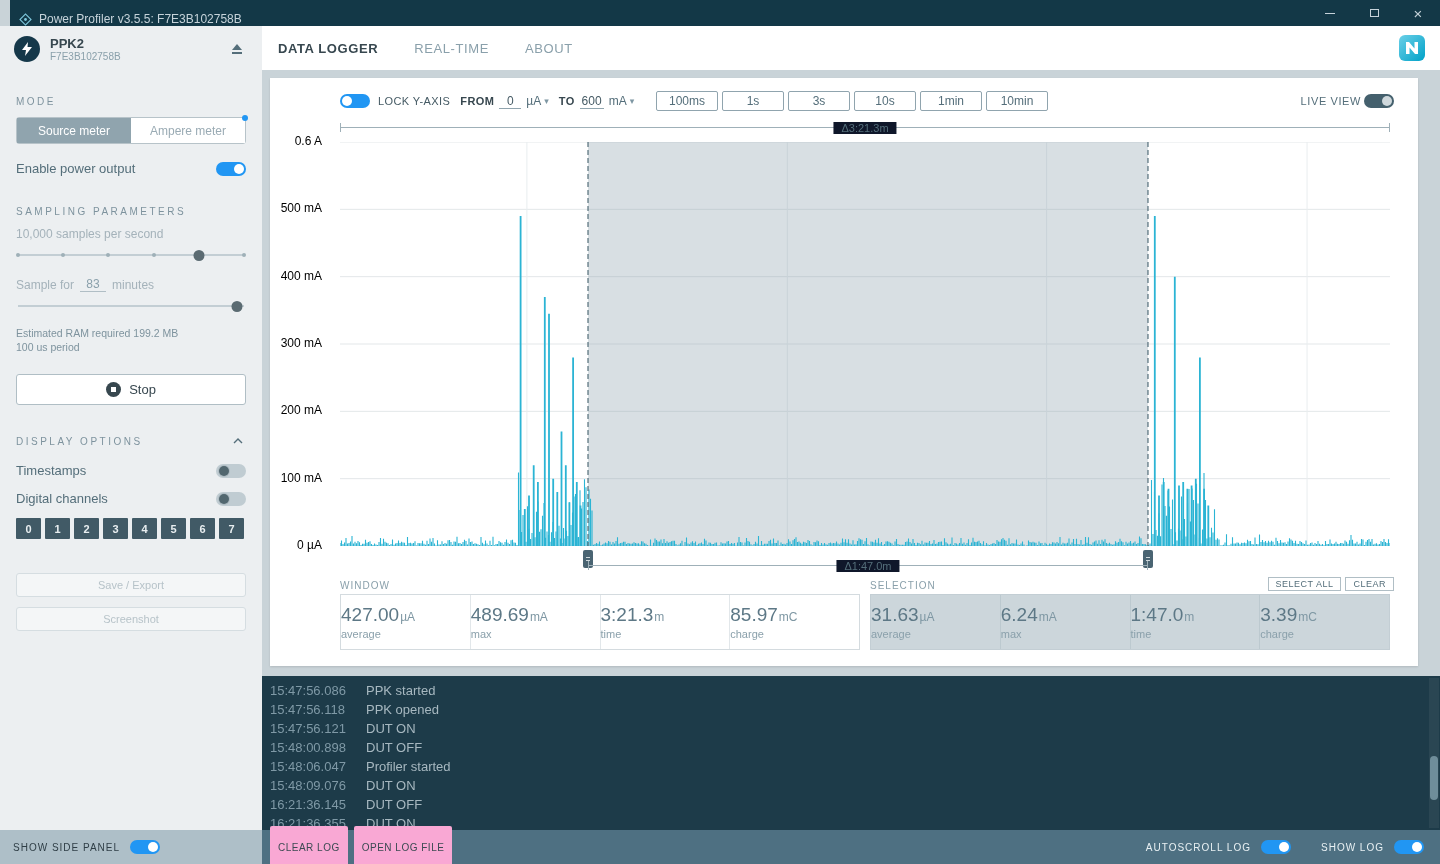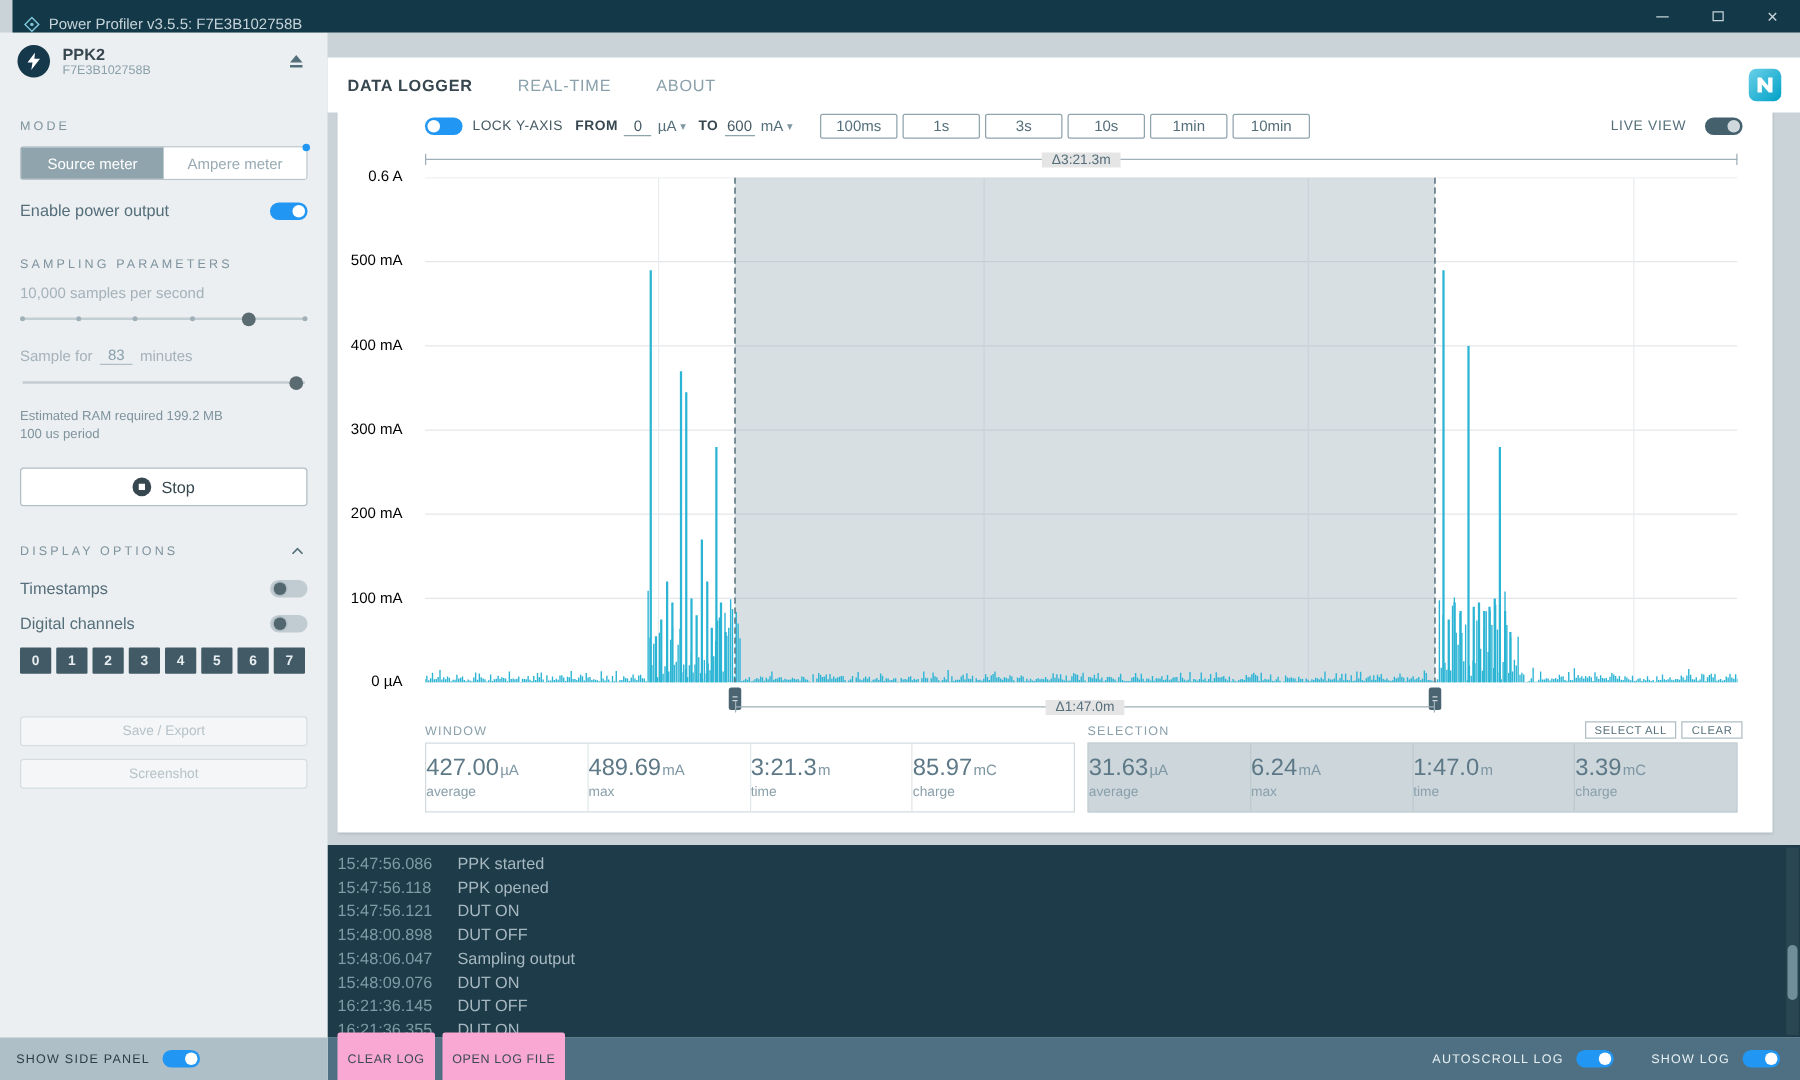--- a/index.html
+++ b/index.html
@@ -59,44 +59,44 @@
   .stop-icon{width:15px;height:15px;border-radius:50%;background:#37474f;display:flex;align-items:center;justify-content:center;}
   .stop-sq{width:5px;height:5px;background:#fff;display:block;}
 
   .chan-row{display:flex;gap:4px;margin-top:12px;}
   .chan-btn{width:25px;height:21px;background:#415a66;color:#e8eef0;font-size:11px;font-weight:bold;display:flex;align-items:center;justify-content:center;border-radius:1px;}
   .ghost-btn{width:100%;height:24px;margin-top:10px;background:#f4f6f7;border:1px solid #d5dde1;border-radius:3px;font-size:11px;color:#b7c3c9;display:flex;align-items:center;justify-content:center;}
   .ghost-btn.first{margin-top:34px;}
   .sb-bottom{position:absolute;left:0;bottom:0;width:262px;height:34px;background:#aebfc8;display:flex;align-items:center;gap:10px;padding:0 13px;font-size:10px;letter-spacing:1px;color:#2f3e46;}
 
   
-  .topnav{position:absolute;left:262px;top:26px;right:0;height:44px;background:#fff;display:flex;padding-left:16px;z-index:1;margin-top:20px;}
+  .topnav{position:absolute;left:262px;top:26px;right:0;height:44px;background:#fff;display:flex;padding-left:16px;z-index:1;}
   .tabs{display:flex;gap:36px;align-items:center;}
   .tab{font-size:13px;letter-spacing:0.6px;color:#8aa0ab;}
   .tab.active{color:#37474f;font-weight:bold;}
   .nordic-logo{position:absolute;right:14px;top:8px;display:flex;}
 
   
   .content{position:absolute;left:262px;top:70px;right:0;bottom:0;background:#c9d3d8;}
   .chart-panel{position:absolute;left:8px;top:8px;width:1148px;height:588px;background:#fff;box-shadow:0 1px 2px rgba(0,0,0,.12);}
 
   .chart-controls{position:absolute;left:70px;top:12px;right:24px;height:22px;display:flex;align-items:center;font-size:12px;color:#546e7a;}
   .lock-label{font-size:11px;letter-spacing:0.4px;color:#455a64;margin:0 10px 0 8px;}
   .axis-label{font-weight:bold;font-size:11px;color:#37474f;letter-spacing:0.4px;}
   .axis-input{display:inline-block;min-width:22px;border-bottom:1px solid #90a4ae;text-align:center;font-size:12px;color:#455a64;margin:0 5px;padding:0 2px;}
   .unit-select{display:inline-flex;align-items:center;gap:3px;color:#546e7a;margin-right:10px;}
   .dd{font-size:9px;color:#7e97a3;}
   .win-btns{position:absolute;left:316px;display:flex;gap:4px;}
   .win-btn{min-width:62px;height:20px;border:1px solid #90a4ae;border-radius:2px;background:#fff;font-size:12px;color:#546e7a;padding:0 10px;}
-  .live-view{position:absolute;right:0;display:flex;align-items:center;gap:15px;font-size:11px;letter-spacing:0.6px;color:#546e7a;}
+  .live-view{position:absolute;right:0;display:flex;align-items:center;gap:3px;font-size:11px;letter-spacing:0.6px;color:#546e7a;}
 
   .delta{position:absolute;height:12px;}
   .delta .dline{position:absolute;top:5px;left:0;right:0;height:1px;background:#9fb0b8;}
   .delta .dtick{position:absolute;top:1px;width:1px;height:9px;background:#9fb0b8;}
-  .delta .dlabel{position:absolute;top:0;left:50%;transform:translateX(-50%);background:#e5e5e5;padding:0 8px;font-size:11px;color:#546e7a;line-height:12px;white-space:nowrap;}
+  .delta .dlabel{position:absolute;top:0;left:50%;transform:translateX(-50%);background:#0f172a;padding:0 8px;font-size:11px;color:#546e7a;line-height:12px;white-space:nowrap;}
   .delta-top{left:70px;top:44px;width:1050px;}
   .delta-sel{top:482px;}
 
   .y-axis{position:absolute;left:0;top:64px;width:62px;height:404px;}
   .y-tick-label{position:absolute;right:10px;font-size:12px;color:#000000;white-space:nowrap;}
   .plot{position:absolute;left:70px;top:64px;width:1050px;height:404px;}
 
   .sel-handle{position:absolute;top:472px;width:10px;height:18px;background:#4a6472;border-radius:2px;display:flex;flex-direction:column;align-items:center;justify-content:center;gap:2px;}
   .sel-handle i{display:block;width:4px;height:1px;background:#cfd8dc;}
 
@@ -426,21 +426,21 @@
           </div>
         </div>
     </div>
 
     <div class="log">
       <div id="logEntries">
           <div class="log-row"><span class="log-time">15:47:56.086</span><span class="log-msg">PPK started</span></div>
           <div class="log-row"><span class="log-time">15:47:56.118</span><span class="log-msg">PPK opened</span></div>
           <div class="log-row"><span class="log-time">15:47:56.121</span><span class="log-msg">DUT ON</span></div>
           <div class="log-row"><span class="log-time">15:48:00.898</span><span class="log-msg">DUT OFF</span></div>
-          <div class="log-row"><span class="log-time">15:48:06.047</span><span class="log-msg">Sampling output</span></div>
+          <div class="log-row"><span class="log-time">15:48:06.047</span><span class="log-msg">Profiler started</span></div>
           <div class="log-row"><span class="log-time">15:48:09.076</span><span class="log-msg">DUT ON</span></div>
           <div class="log-row"><span class="log-time">16:21:36.145</span><span class="log-msg">DUT OFF</span></div>
           <div class="log-row"><span class="log-time">16:21:36.355</span><span class="log-msg">DUT ON</span></div>
         </div>
       <div class="log-scroll">
         <span class="log-thumb"></span>
       </div>
     </div>
 
     <div class="bottombar">

